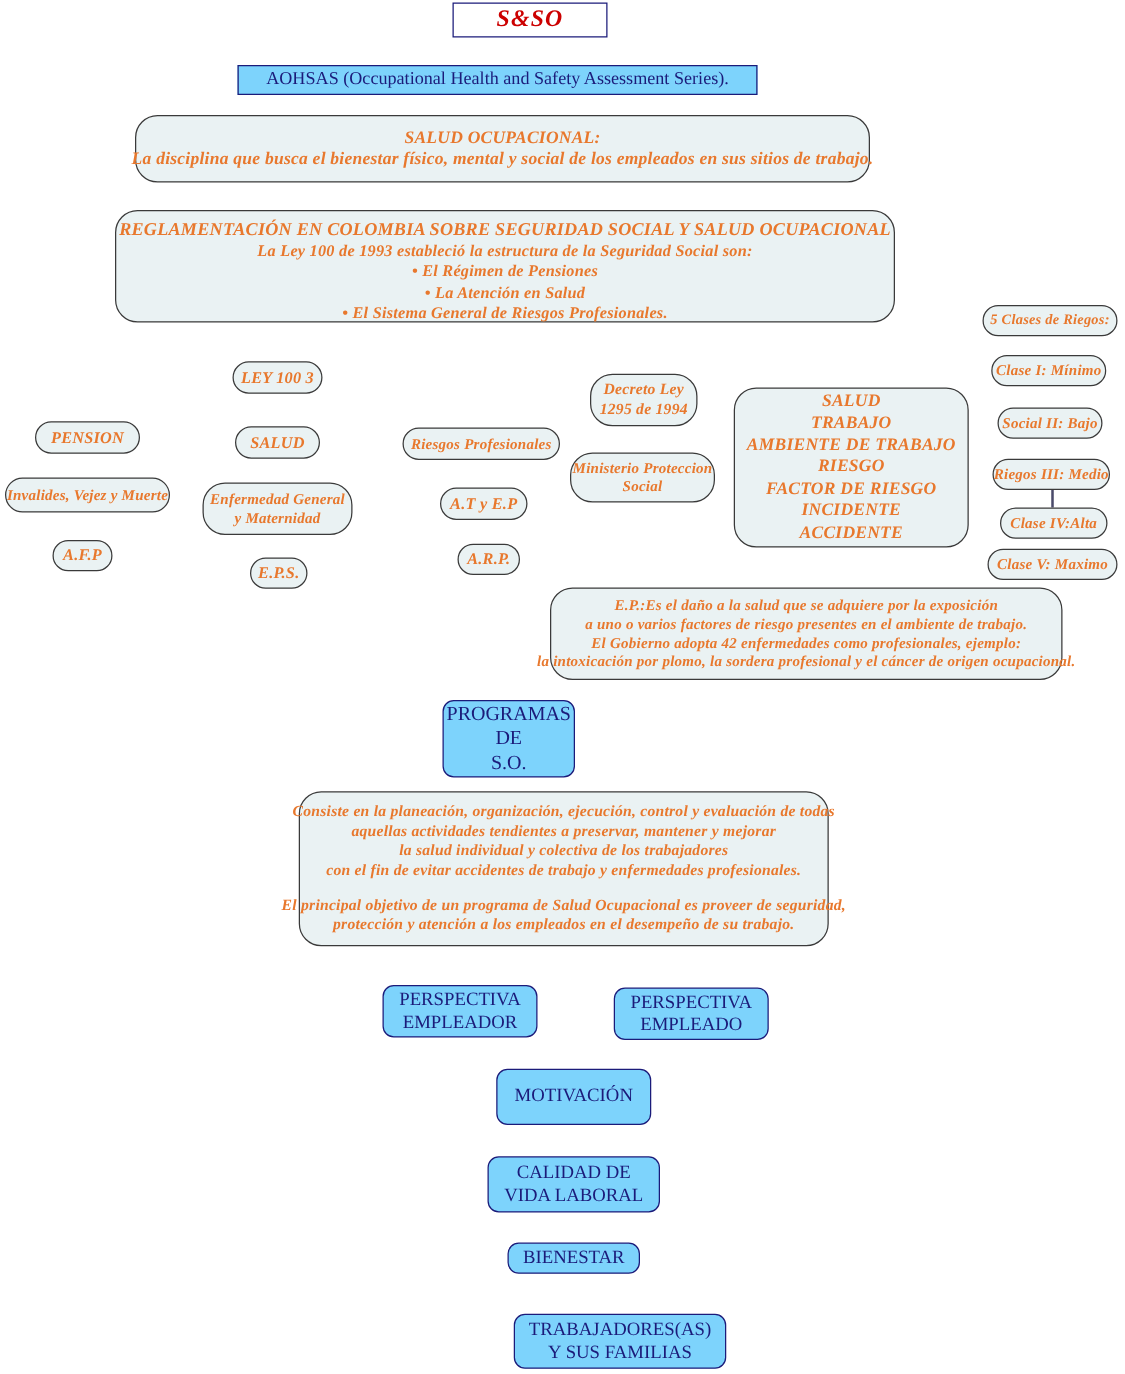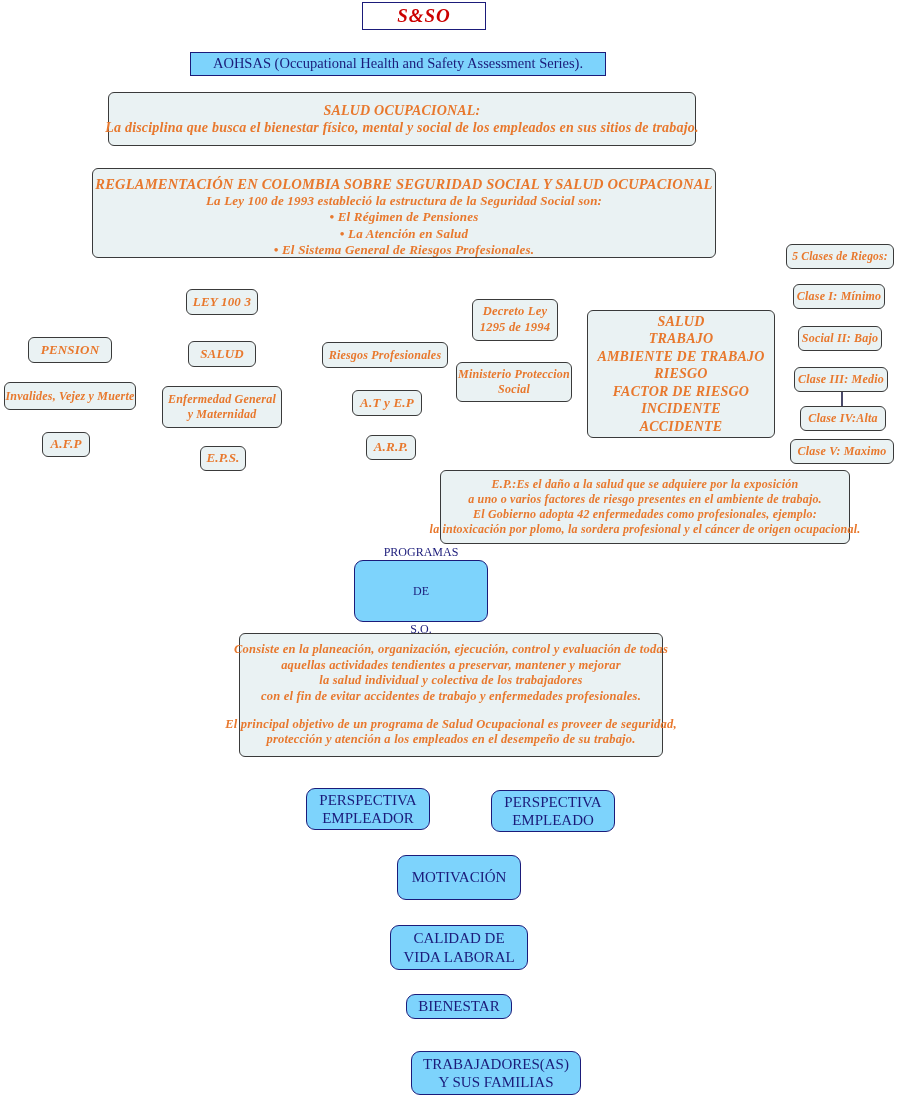--- a/index.html
+++ b/index.html
@@ -28,21 +28,21 @@
     flex-direction: column;
     align-items: center;
     justify-content: center;
     text-align: center;
   }
 
   
   .orange-box {
     background: #eaf2f3;
     border: 1.3px solid #3a3a3a;
-    border-radius: 6px;
+    border-radius: 18px;
     color: #e8782d;
     font-family: "Liberation Serif", serif;
     font-style: italic;
     font-weight: bold;
     letter-spacing: 0.2px;
     line-height: 1.25;
     padding: 6px 6px;
   }
   .orange-box .line { white-space: nowrap; display:block; }
 
@@ -160,38 +160,38 @@
   <div class="node orange-box" style="left:786px; top:244px; width:108px; height:25px; font-size:11.5px;">
     <span class="line">5 Clases de Riegos:</span>
   </div>
   <div class="node orange-box" style="left:793px; top:284px; width:92px; height:25px; font-size:12px;">
     <span class="line">Clase I: Mínimo</span>
   </div>
   <div class="node orange-box" style="left:798px; top:326px; width:84px; height:25px; font-size:12px;">
     <span class="line">Social II: Bajo</span>
   </div>
   <div class="node orange-box" style="left:794px; top:367px; width:94px; height:25px; font-size:12px;">
-    <span class="line">Clase III: Medio</span>
+    <span class="line">Riegos III: Medio</span>
   </div>
   <div class="connector" style="left:841px; top:392px; width:2px; height:14px;"></div>
   <div class="node orange-box" style="left:800px; top:406px; width:86px; height:25px; font-size:12px;">
     <span class="line">Clase IV:Alta</span>
   </div>
   <div class="node orange-box" style="left:790px; top:439px; width:104px; height:25px; font-size:12px;text-align:right;">
     <span class="line">Clase V: Maximo</span>
   </div>
 
   <div class="node orange-box" style="left:440px; top:470px; width:410px; height:74px; font-size:12px;">
     <span class="line">E.P.:Es el daño a la salud que se adquiere por la exposición</span>
     <span class="line">a uno o varios factores de riesgo presentes en el ambiente de trabajo.</span>
     <span class="line">El Gobierno adopta 42 enfermedades como profesionales, ejemplo:</span>
     <span class="line">la intoxicación por plomo, la sordera profesional y el cáncer de origen ocupacional.</span>
   </div>
 
-  <div class="node blue-box" style="left:354px; top:560px; width:134px; height:62px; font-size:12px;gap:24px;">
+  <div class="node blue-box" style="left:354px; top:560px; width:106px; height:62px; font-size:16px;">
     <span class="line">PROGRAMAS</span>
     <span class="line">DE</span>
     <span class="line">S.O.</span>
   </div>
 
   <div class="node orange-box" style="left:239px; top:633px; width:424px; height:124px; font-size:12.5px;">
     <span class="line">Consiste en la planeación, organización, ejecución, control y evaluación de todas</span>
     <span class="line">aquellas actividades tendientes a preservar, mantener y mejorar</span>
     <span class="line">la salud individual y colectiva de los trabajadores</span>
     <span class="line">con el fin de evitar accidentes de trabajo y enfermedades profesionales.</span>

